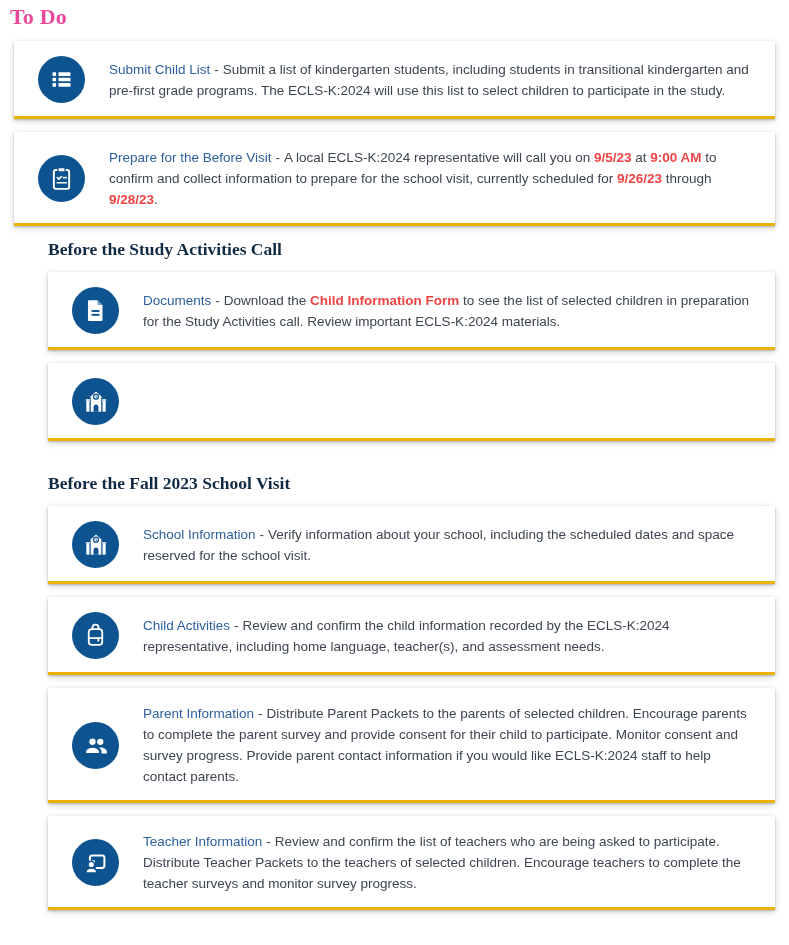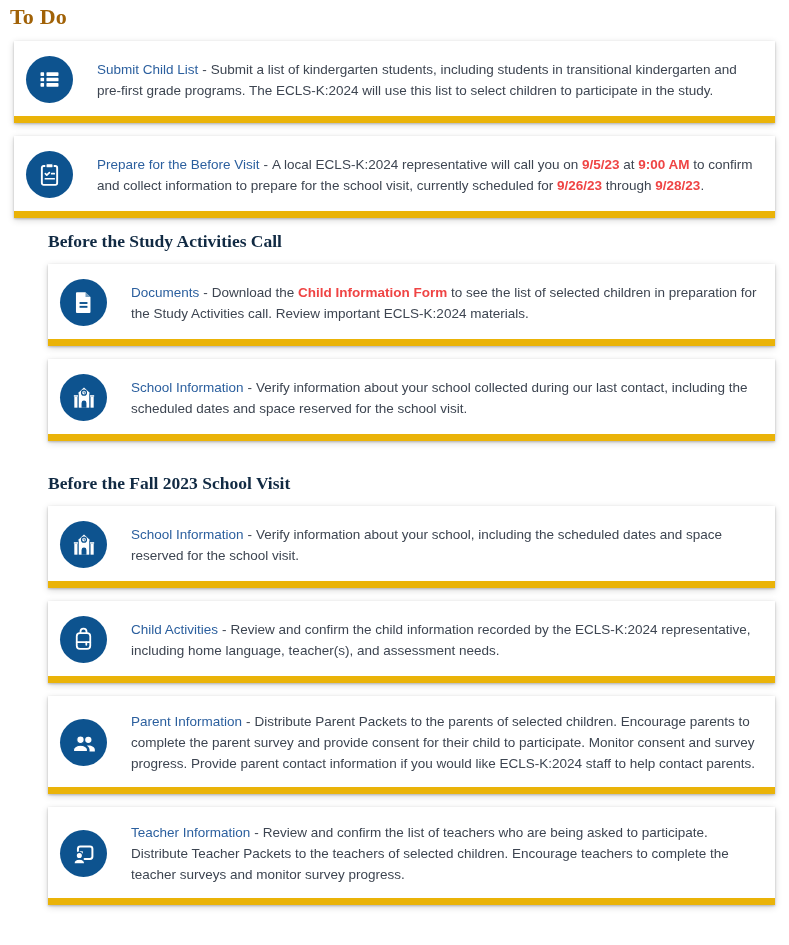--- a/index.html
+++ b/index.html
@@ -3,26 +3,26 @@
 <meta charset="utf-8">
 <style>
   html,body{margin:0;padding:0;}
   body{
     width:789px;height:945px;overflow:hidden;background:#ffffff;
     font-family:"Liberation Sans",sans-serif;
   }
   .page{padding:4px 14px 0 14px;box-sizing:border-box;}
   .todo-title{
     font-family:"Liberation Serif",serif;font-weight:bold;
-    font-size:22px;color:#a16207;margin:0 0 11px -4px;letter-spacing:.2px;
+    font-size:22px;color:#ec4899;margin:0 0 11px -4px;letter-spacing:.2px;
   }
   .card{
     background:#fff;display:flex;align-items:center;
-    padding:15px 18px 13px 12px;margin-bottom:13px;
-    border-bottom:7px solid #eab308;
+    padding:15px 18px 13px 24px;margin-bottom:13px;
+    border-bottom:3px solid #eab308;
     box-shadow:0 1px 2px rgba(0,0,0,.22),0 2px 7px rgba(0,0,0,.16);
   }
   .icon-circle{
     width:47px;height:47px;border-radius:50%;background:#0d538f;
     display:flex;align-items:center;justify-content:center;
     flex:0 0 47px;margin-right:24px;
   }
   .icon-circle svg{display:block;}
   .card-text{margin:0;font-size:13.5px;line-height:21px;color:#3d4551;}
   .card-link{color:#2b5f9e;text-decoration:none;cursor:pointer;}
@@ -95,21 +95,20 @@
                   <rect x="3.3" y="9.6" width="3.5" height="1.3"></rect>
                   <rect x="3.7" y="11" width="2.7" height="9.3"></rect>
                   <rect x="17.2" y="9.6" width="3.5" height="1.3"></rect>
                   <rect x="17.6" y="11" width="2.7" height="9.3"></rect>
                 </g>
                 <circle cx="12" cy="7.4" r="2.1" fill="#fff" stroke="#0d538f" stroke-width="1.1"></circle>
                 <path d="M12 6.4v1.1l.8.5" fill="none" stroke="#0d538f" stroke-width="0.8"></path>
                 <path d="M9.9 20.3v-4a2.1 2.1 0 0 1 4.2 0v4z" fill="#0d538f"></path>
               </svg>
             </span>
-    <p class="card-text"><a class="card-link" href="#">School Information</a><span class="sep">-</span><span class="desc">Verify information about your school collected during our last contact, including the scheduled dates and space reserved for the school visit.</span></p>
   </div>
         </div>
   </section>
       <section class="section">
     <h2 class="section-heading">Before the Fall 2023 School Visit</h2>
     <div class="section-cards">
           <div class="card">
     <span class="icon-circle">
               <svg width="28" height="28" viewBox="0 0 24 24">
                 <g fill="#fff">

